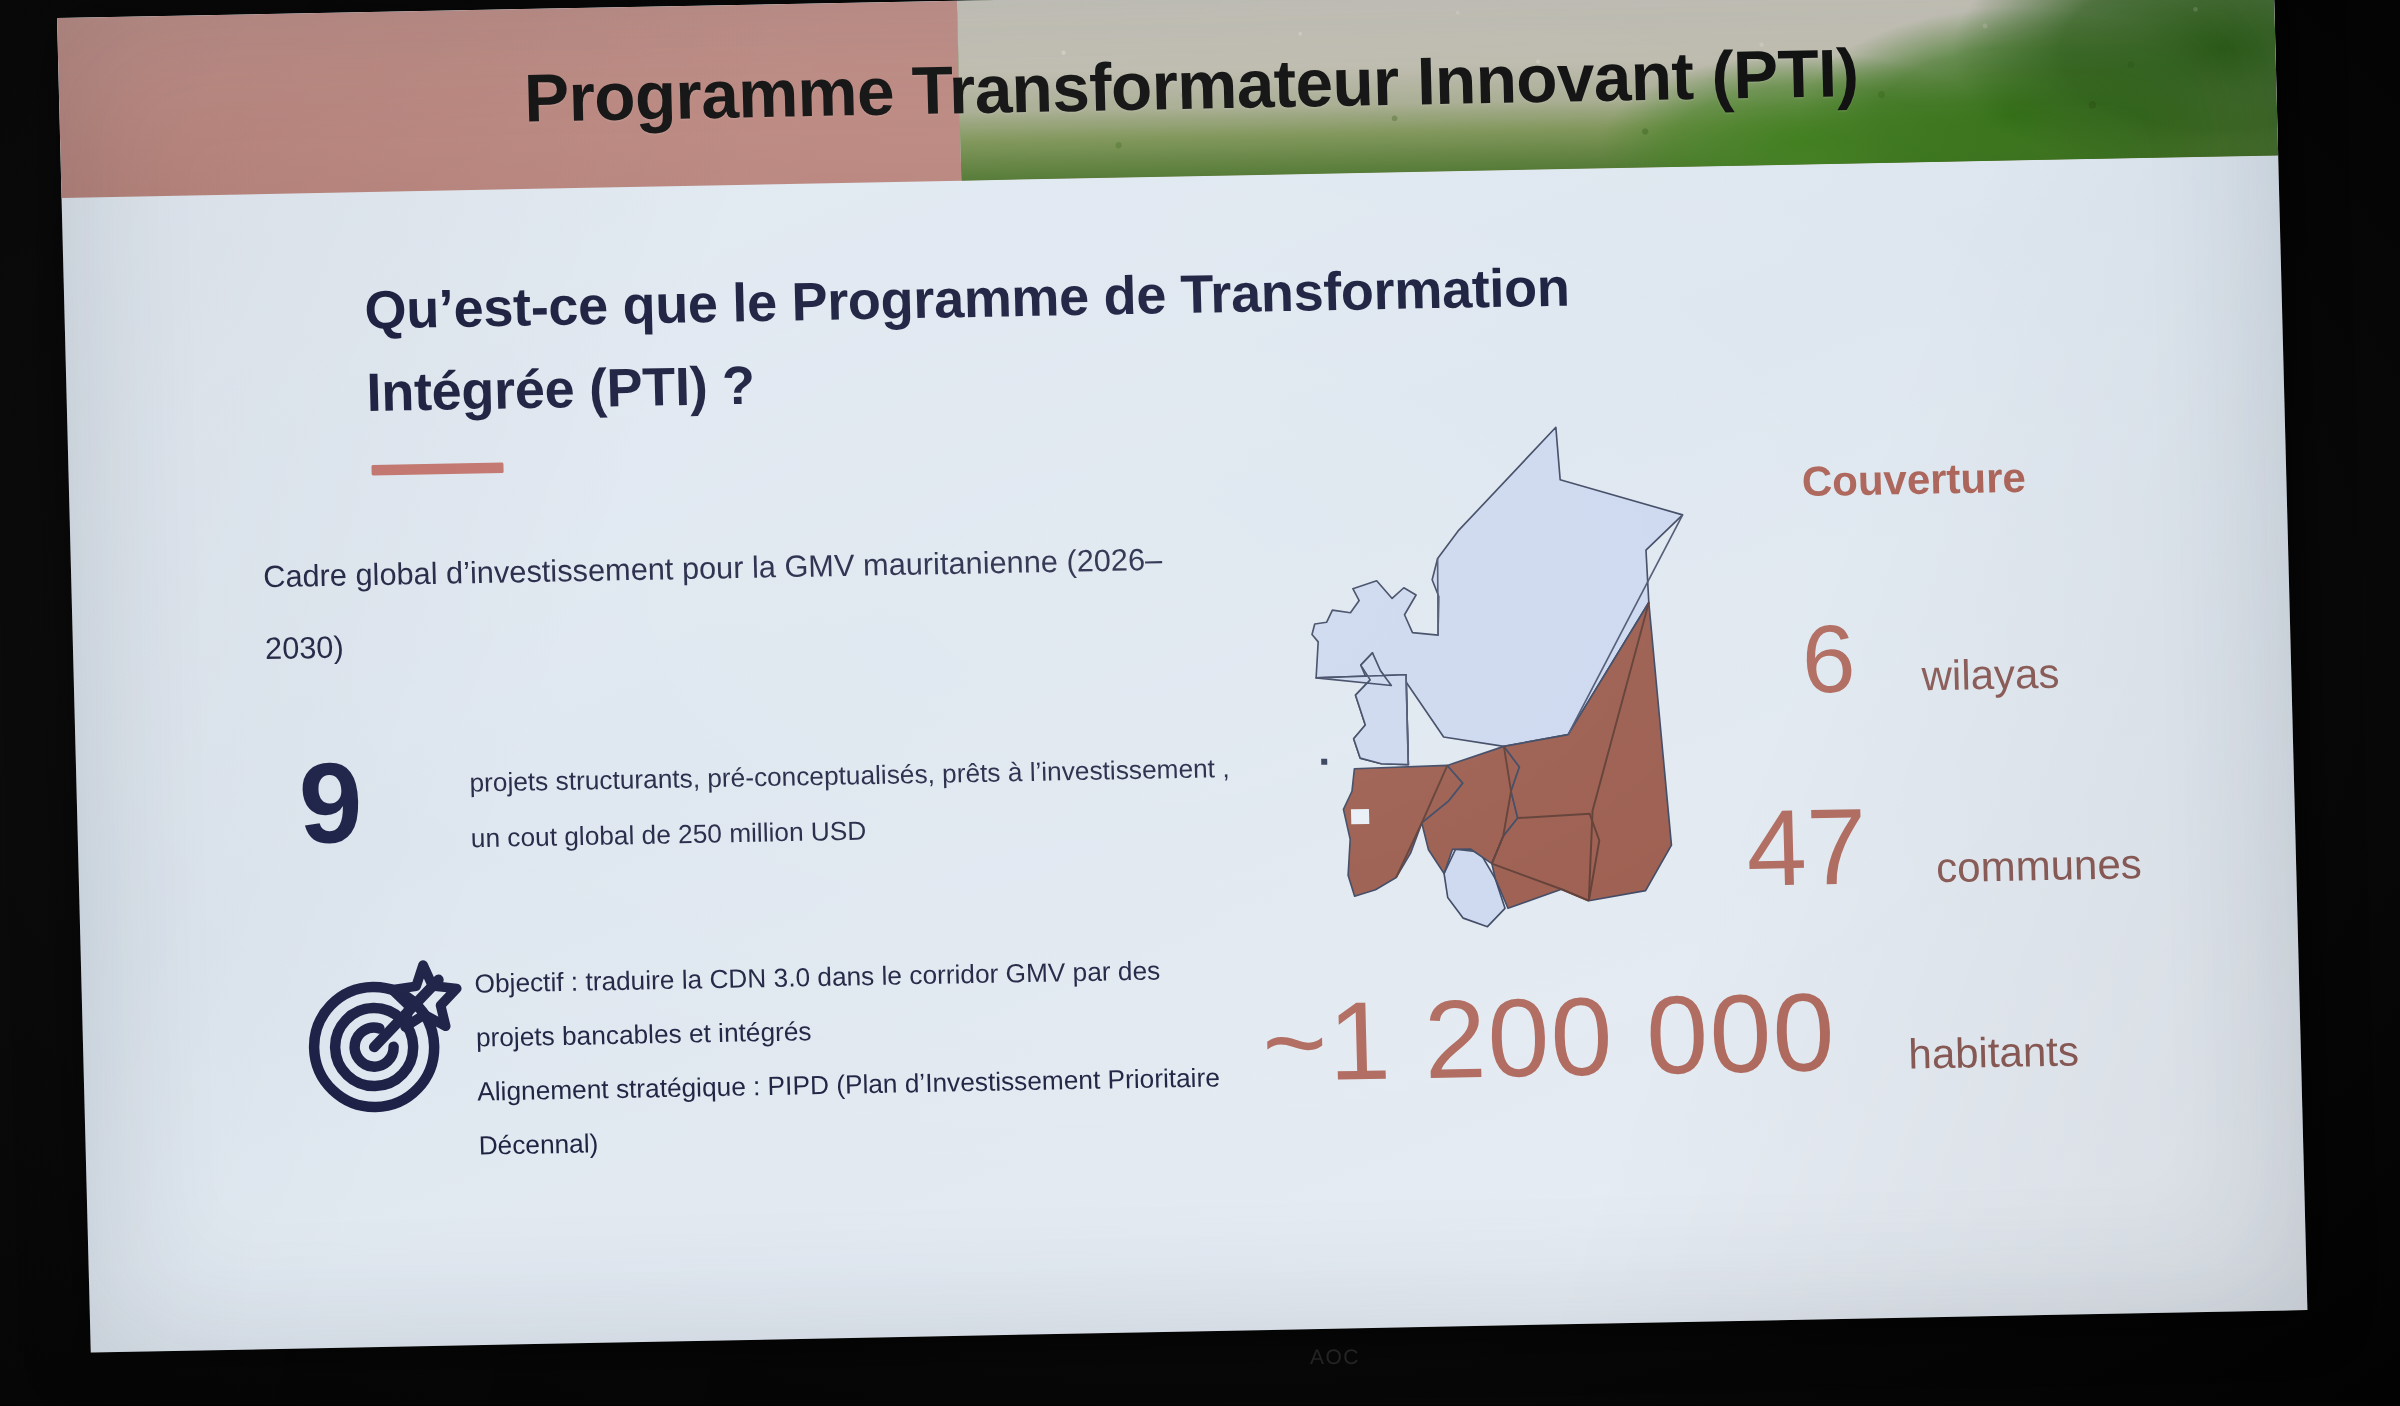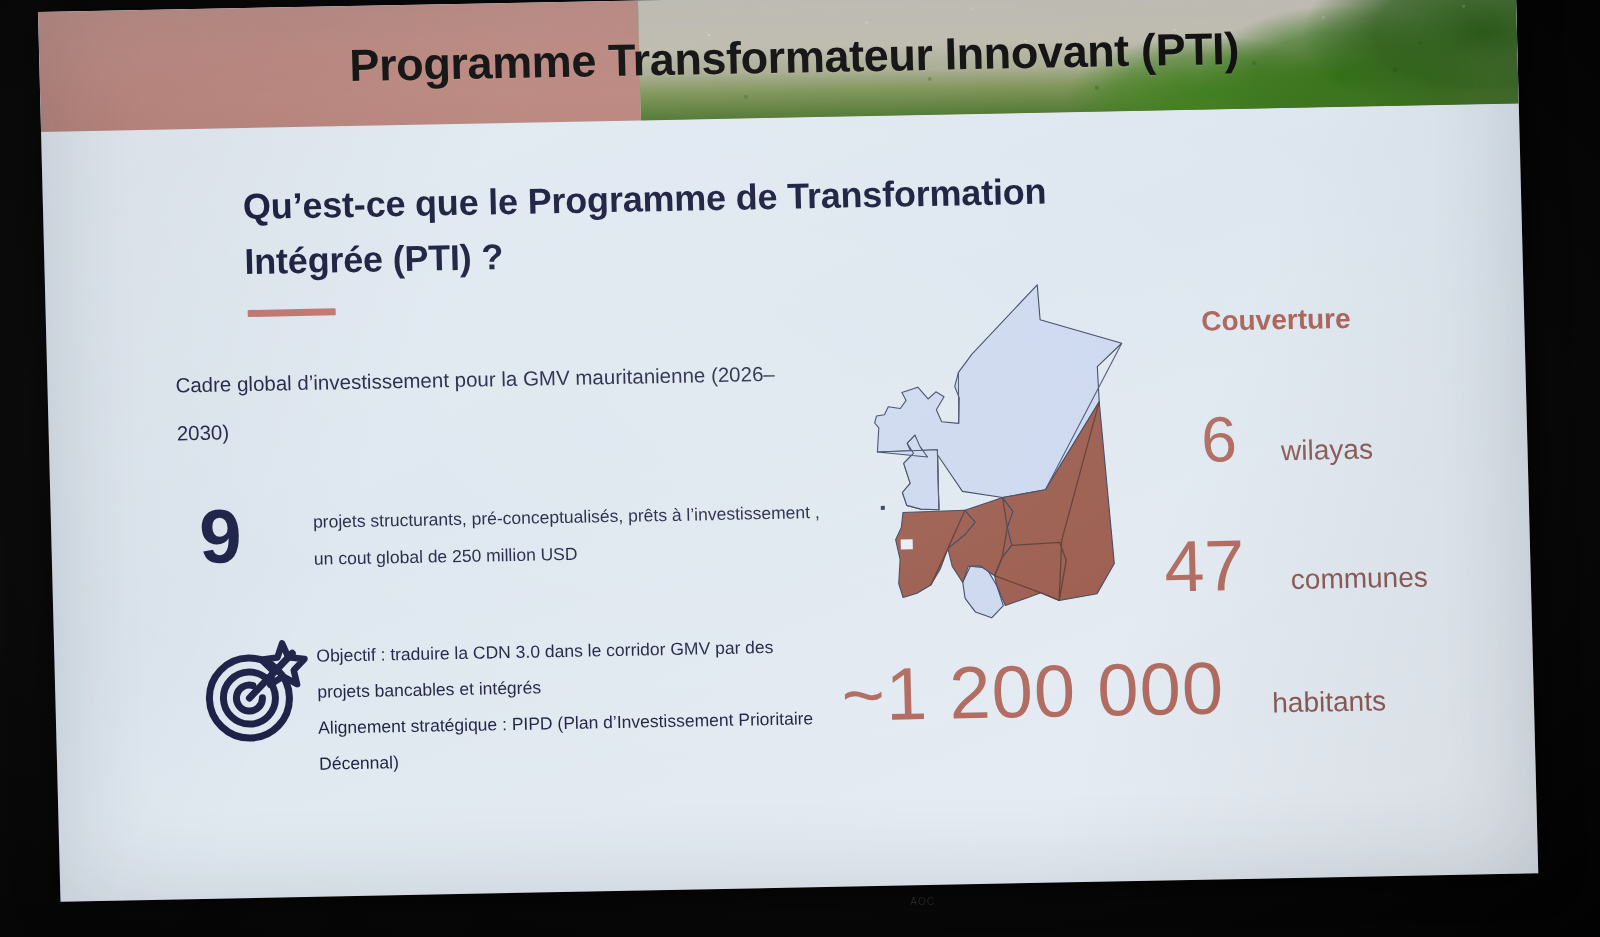--- a/index.html
+++ b/index.html
@@ -35,23 +35,23 @@
     background: linear-gradient(100deg, rgba(255,255,255,0.02) 0%, rgba(255,255,255,0.0) 40%);
     pointer-events: none;
   }
   .bezel-logo {
     position: absolute;
     left: 845px;
     top: 896px;
     width: 90px;
     height: 14px;
     color: #242424;
-    font-size: 10px;
+    font-size: 14px;
     letter-spacing: 1px;
-    text-align: right;
+    text-align: center;
     font-family: "Liberation Sans", sans-serif;
   }
 
   
   #slide-wrap {
     position: absolute;
     left: 38px;
     top: 12px;
     width: 1478px;
     height: 890px;

